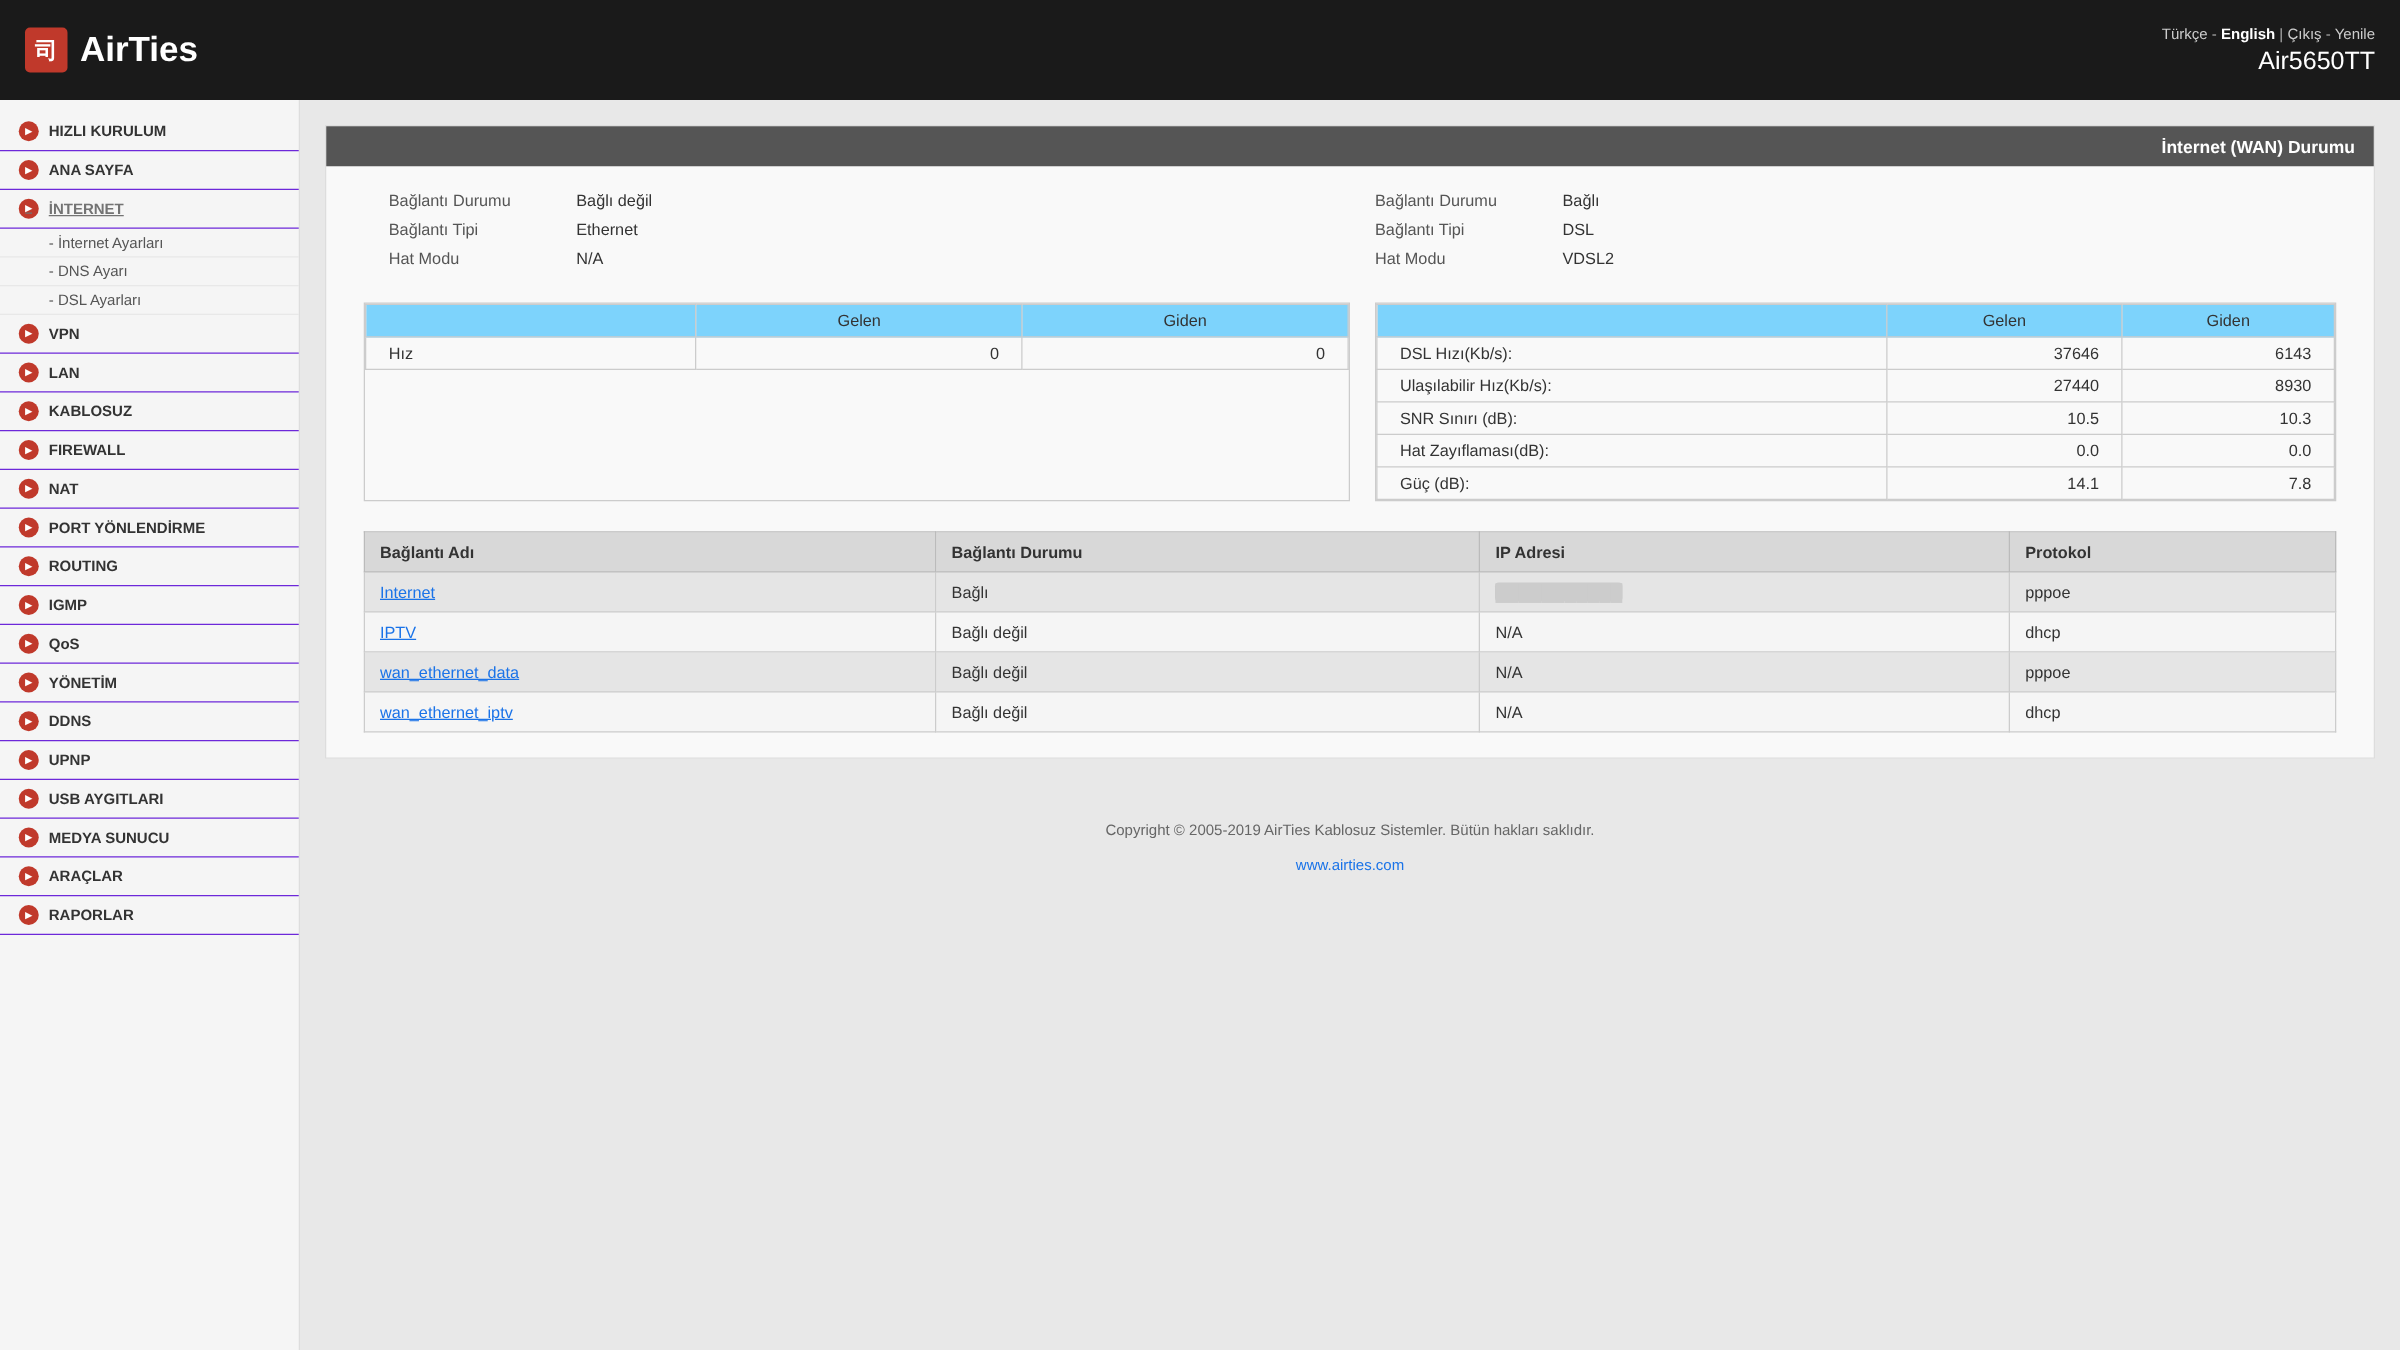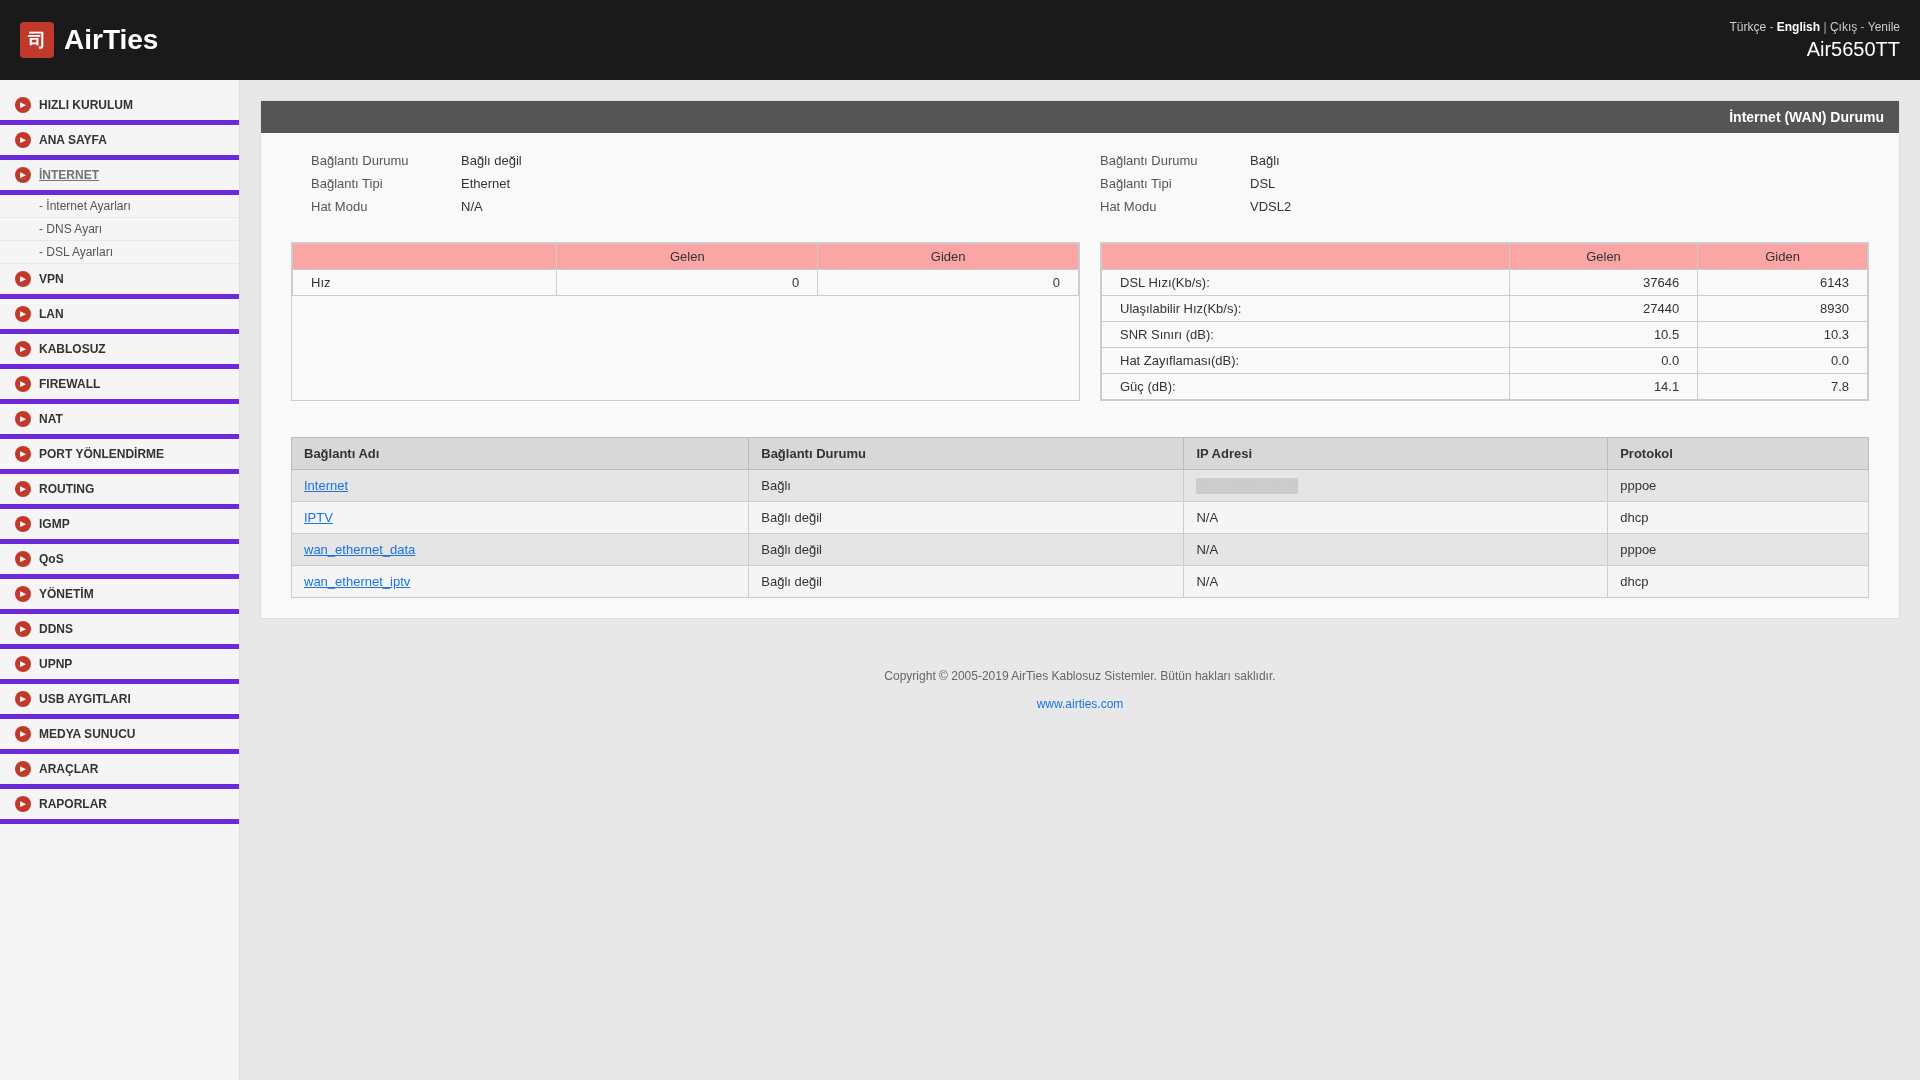--- a/index.html
+++ b/index.html
@@ -65,21 +65,21 @@
       background: #f5f5f5;
       border-right: 1px solid #ddd;
       padding: 10px 0;
       flex-shrink: 0;
     }
     .sidebar-item {
       display: flex;
       align-items: center;
       padding: 7px 15px;
       cursor: pointer;
-      border-bottom: 5px solid #6d28d9;
+      border-bottom: 1px solid #6d28d9;
       font-size: 12px;
       font-weight: bold;
       color: #333;
     }
     .sidebar-icon {
       width: 16px;
       height: 16px;
       border-radius: 50%;
       background: #c0392b;
       margin-right: 8px;
@@ -163,21 +163,21 @@
 
     .speed-table {
       border: 1px solid #ccc;
       font-size: 13px;
     }
     .speed-table table {
       width: 100%;
       border-collapse: collapse;
     }
     .speed-table th {
-      background: #fca5a5;
+      background: #7dd3fc;
       border: 1px solid #ccc;
       padding: 5px 10px;
       text-align: center;
       font-weight: normal;
       font-size: 13px;
       margin-left: 38px;
     }
     .speed-table td {
       border: 1px solid #ccc;
       padding: 5px 18px;
@@ -187,21 +187,21 @@
     .speed-table td.num {
       text-align: right;
     }
 
     .speed-right-table {
       margin-left: 20px;
     }
 
     
     .conn-table-container {
-      margin: 16px 30px 20px 30px;
+      margin: 4px 30px 20px 30px;
       border-radius: 26px;
     }
     .conn-table {
       width: 100%;
       border-collapse: collapse;
       background: white;
       font-size: 13px;
     }
     .conn-table th {
       background: #d8d8d8;

